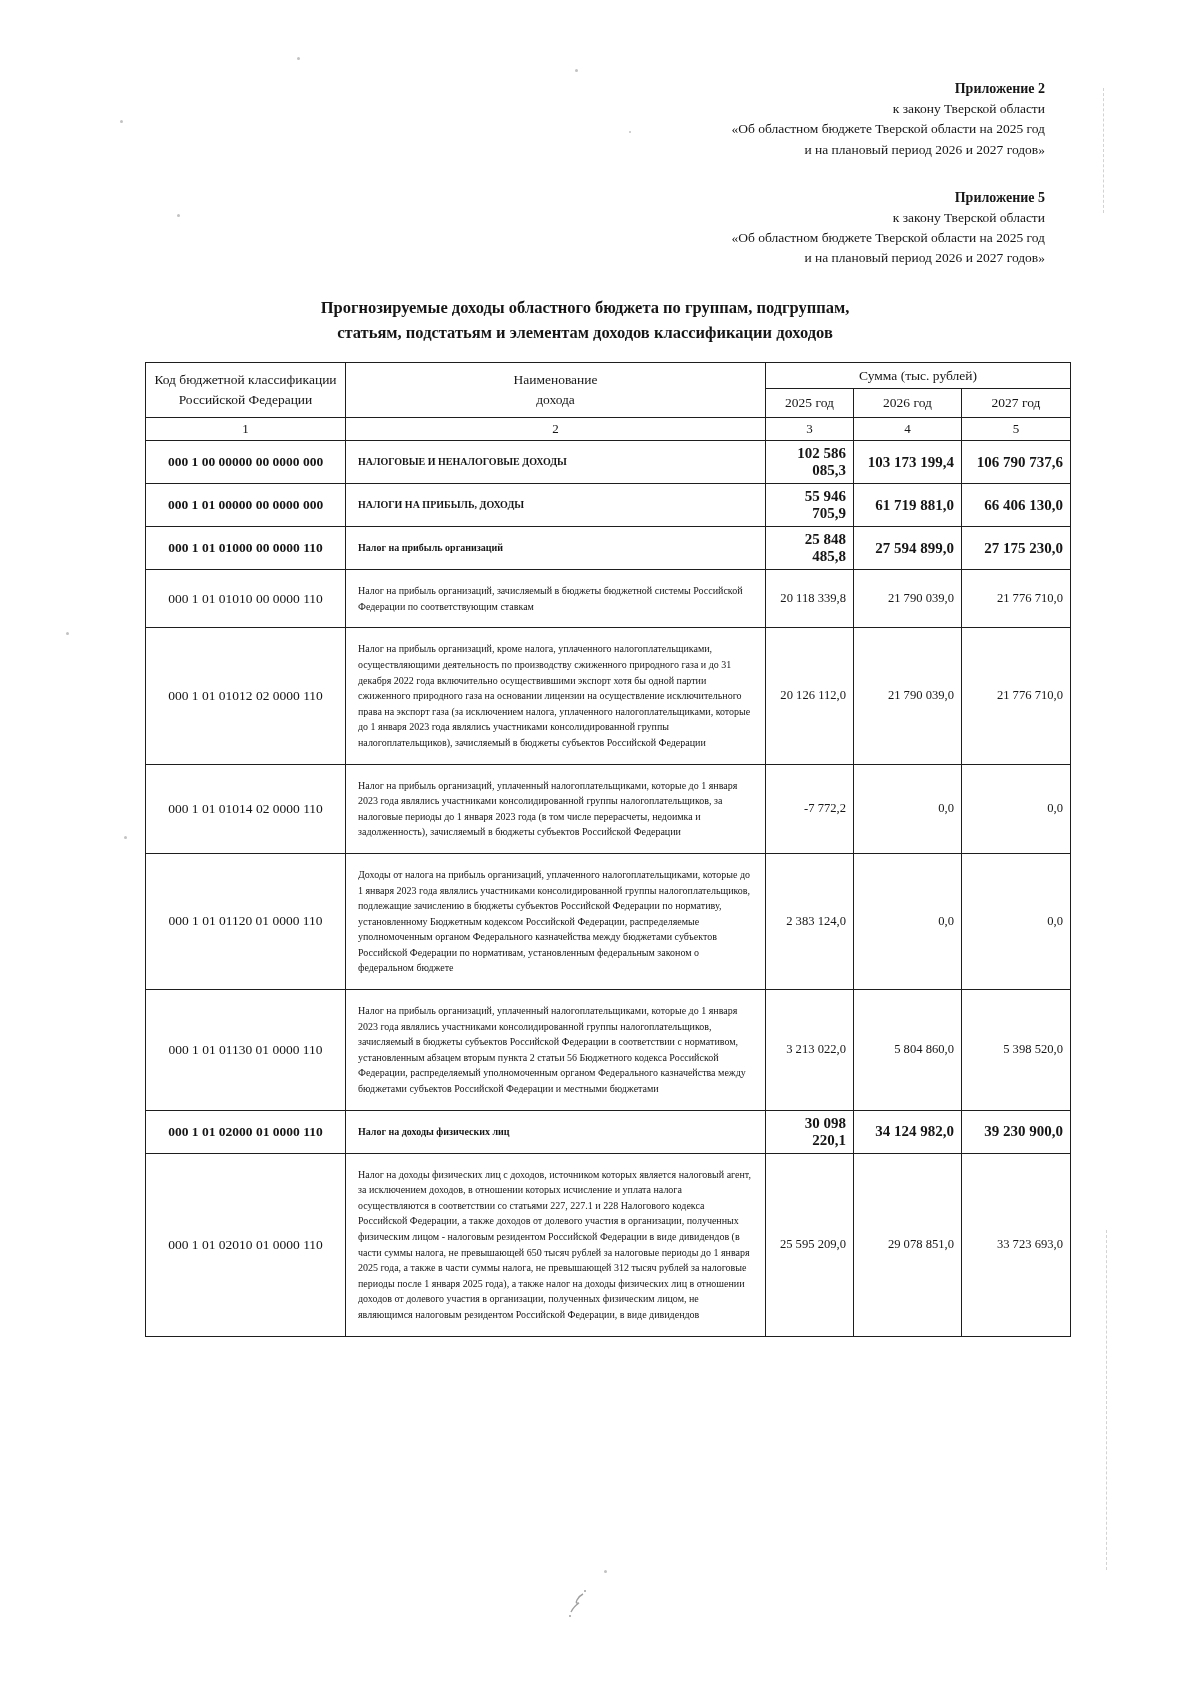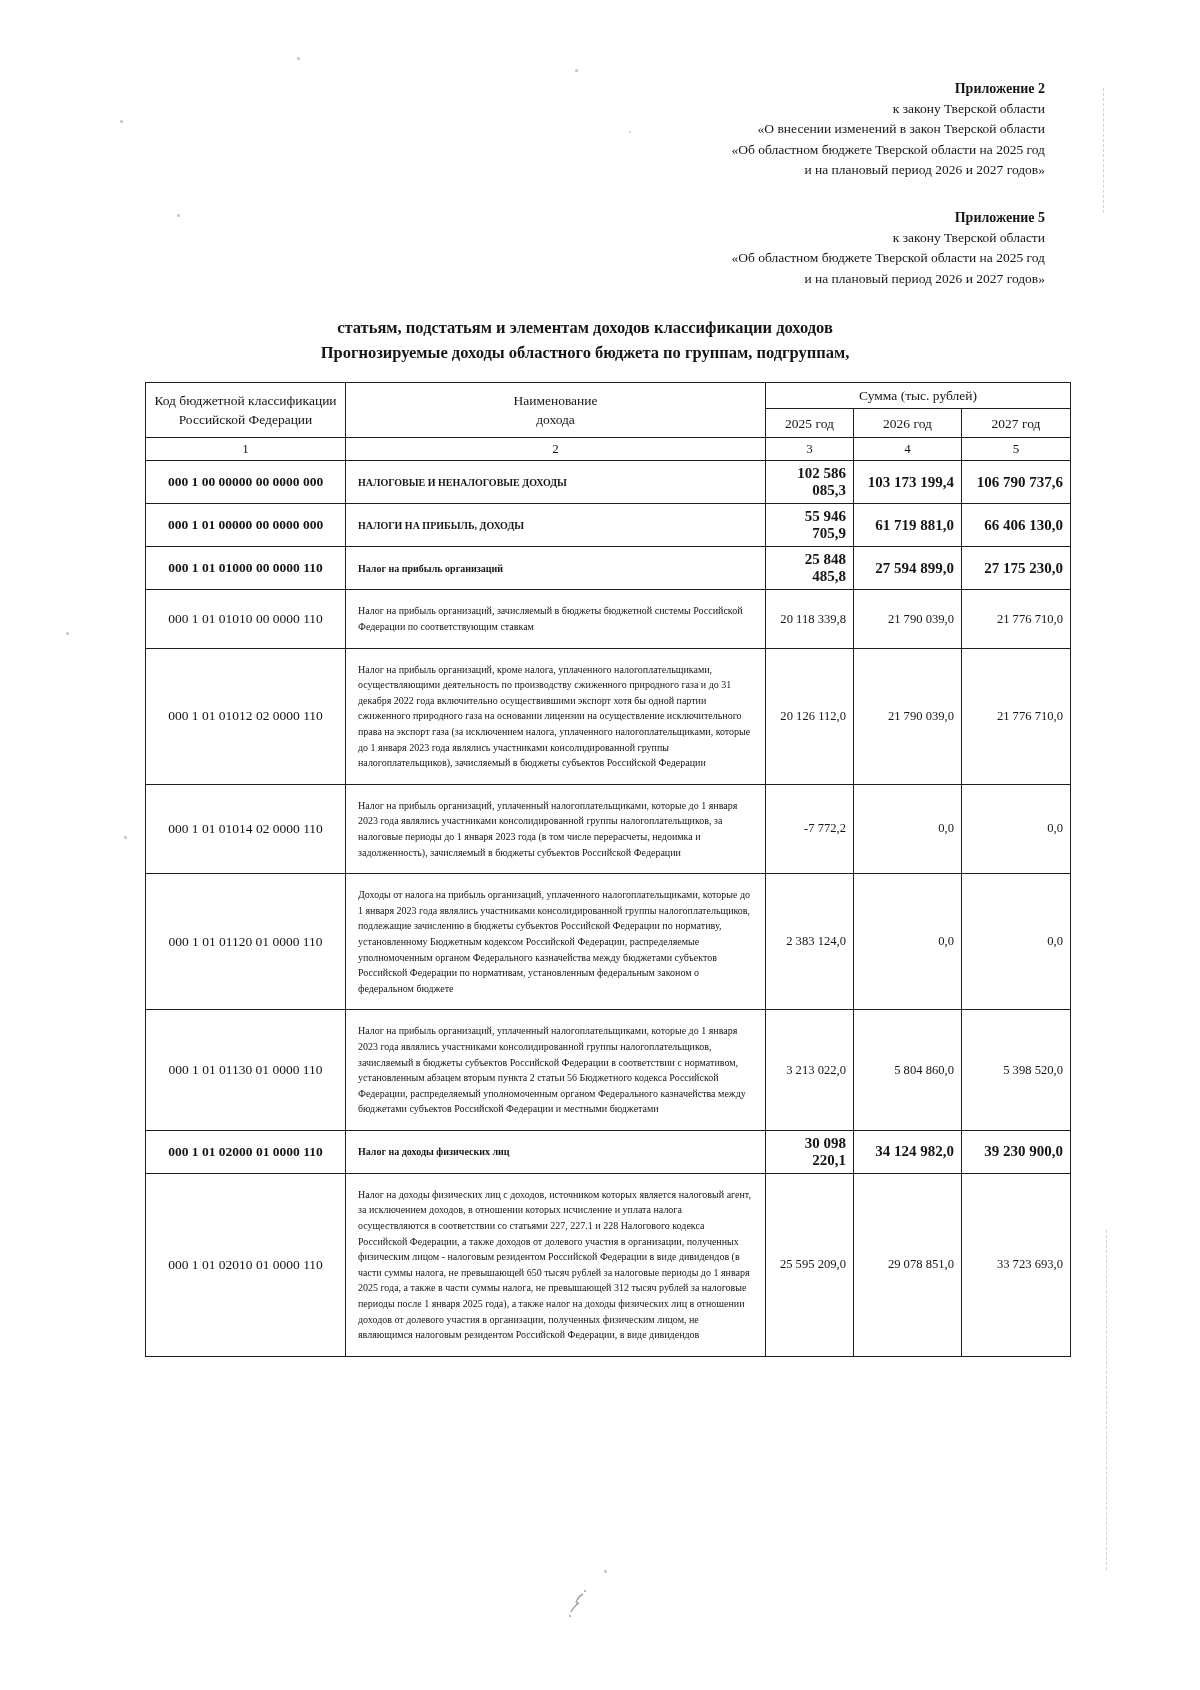--- a/index.html
+++ b/index.html
@@ -92,35 +92,34 @@
   }
 </style>
 </head>
 <body>
 
 <div class="page">
 
   <div class="appendix appendix-1">
     <div class="app-label">Приложение 2</div>
     <div>к закону Тверской области</div>
-    <div>«О внесении изменений в закон Тверской области</div>
     <div>«Об областном бюджете Тверской области на 2025 год</div>
     <div>и на плановый период 2026 и 2027 годов»</div>
   </div>
 
   <div class="appendix appendix-2">
     <div class="app-label">Приложение 5</div>
     <div>к закону Тверской области</div>
     <div>«Об областном бюджете Тверской области на 2025 год</div>
     <div>и на плановый период 2026 и 2027 годов»</div>
   </div>
 
   <div class="doc-title">
+    <div>Прогнозируемые доходы областного бюджета по группам, подгруппам,</div>
     <div>статьям, подстатьям и элементам доходов классификации доходов</div>
-    <div>Прогнозируемые доходы областного бюджета по группам, подгруппам,</div>
   </div>
 
   <table class="budget">
     <colgroup>
       <col class="c-code">
         <col class="c-name">
         <col class="c-y25">
         <col class="c-y26">
         <col class="c-y27">
     </colgroup>

